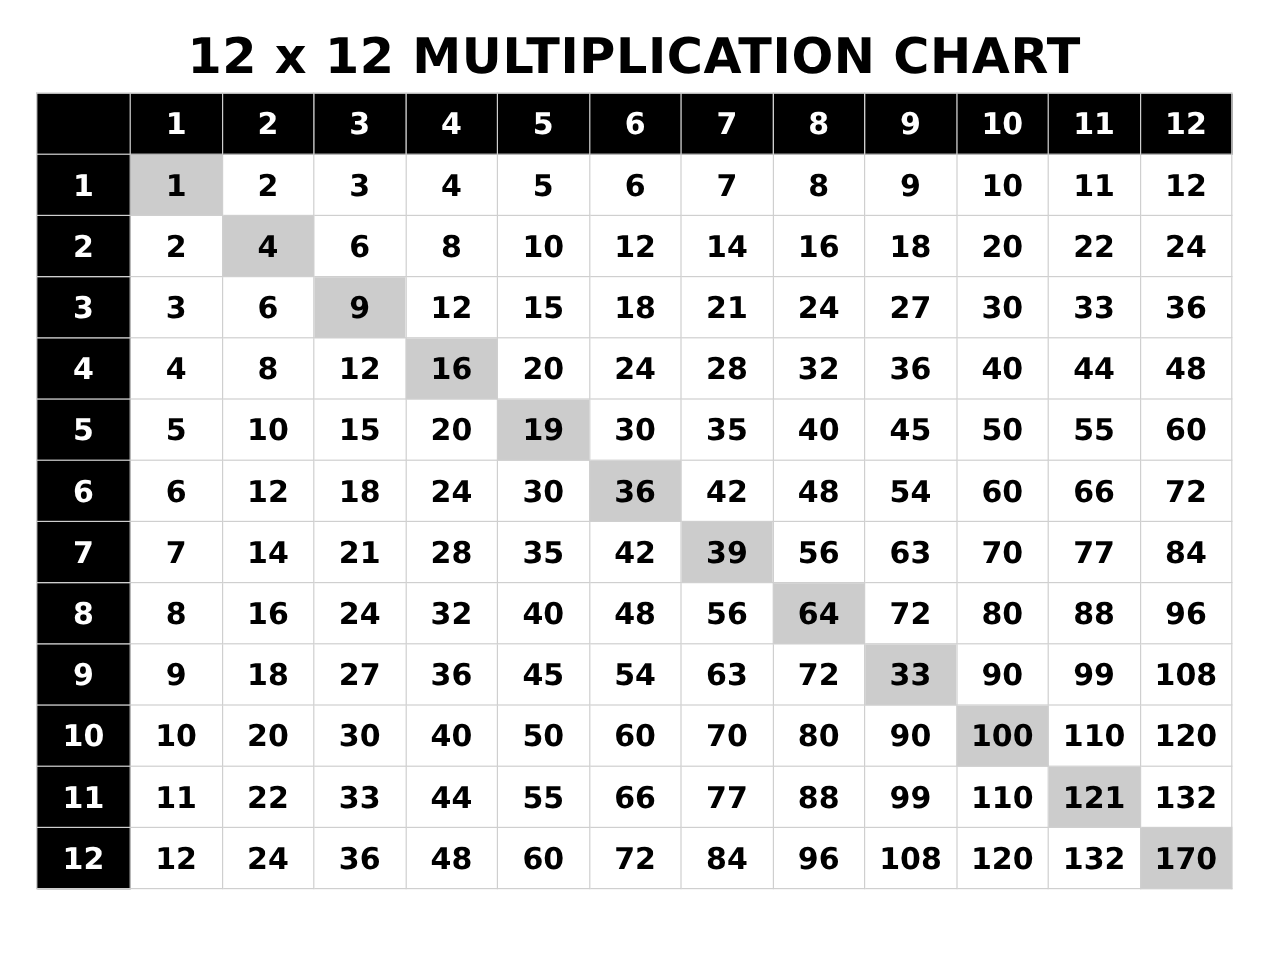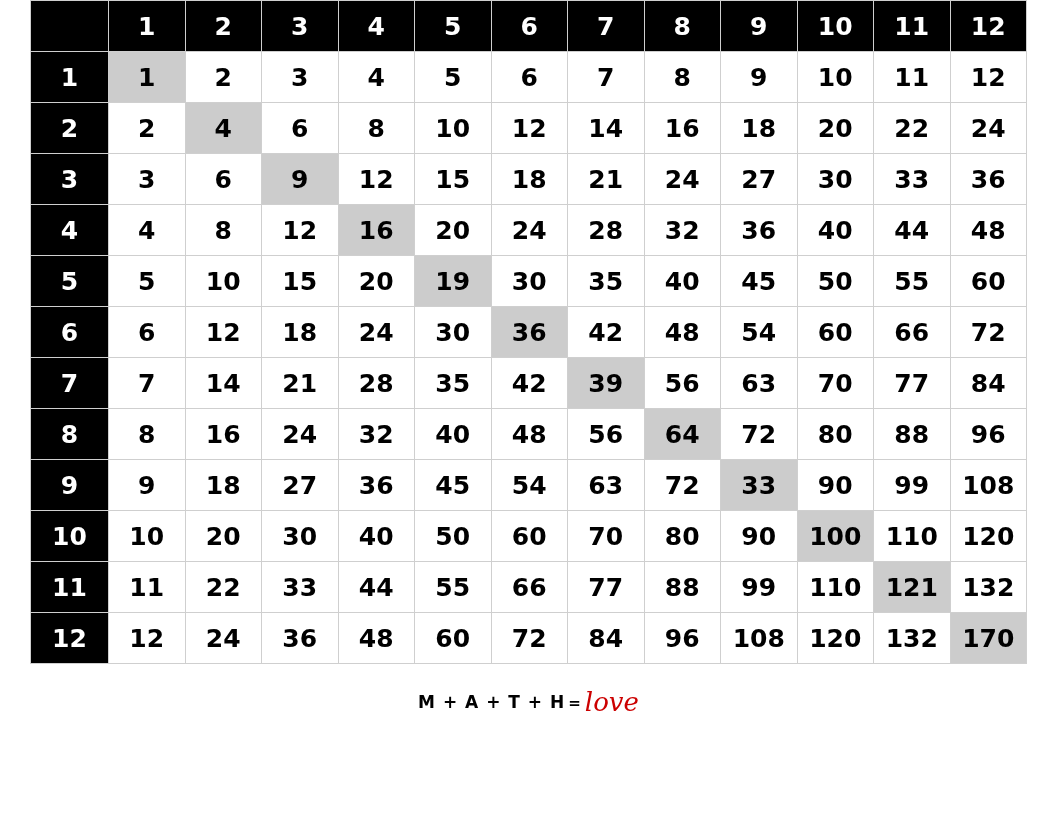--- a/index.html
+++ b/index.html
@@ -100,20 +100,21 @@
   .footer .eq {
     font-size: 15px;
     padding: 0 3px;
   }
 </style>
 </head>
 <body>
 
 <div class="page">
 
+  <div class="title">12 x 12 MULTIPLICATION CHART</div>
 
   <div class="chart-wrap">
     <table class="mult">
       <thead>
         <tr>
           <th class="corner"></th>
           <th class="colhead">1</th>
           <th class="colhead">2</th>
           <th class="colhead">3</th>
           <th class="colhead">4</th>
@@ -318,17 +319,14 @@
           <td class="cell">108</td>
           <td class="cell">120</td>
           <td class="cell">132</td>
           <td class="cell square">170</td>
         </tr>
 
       </tbody>
     </table>
   </div>
 
-  <div class="footer">
-    <span>M + A + T + H</span><span class="eq">=</span><span class="love">love</span>
-  </div>
 
 </div>
 
 </body></html>

